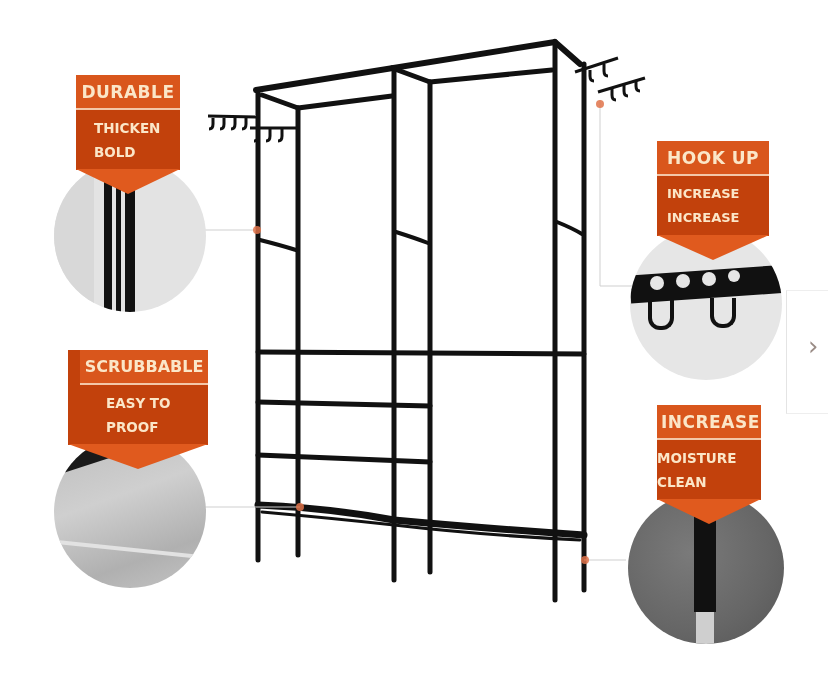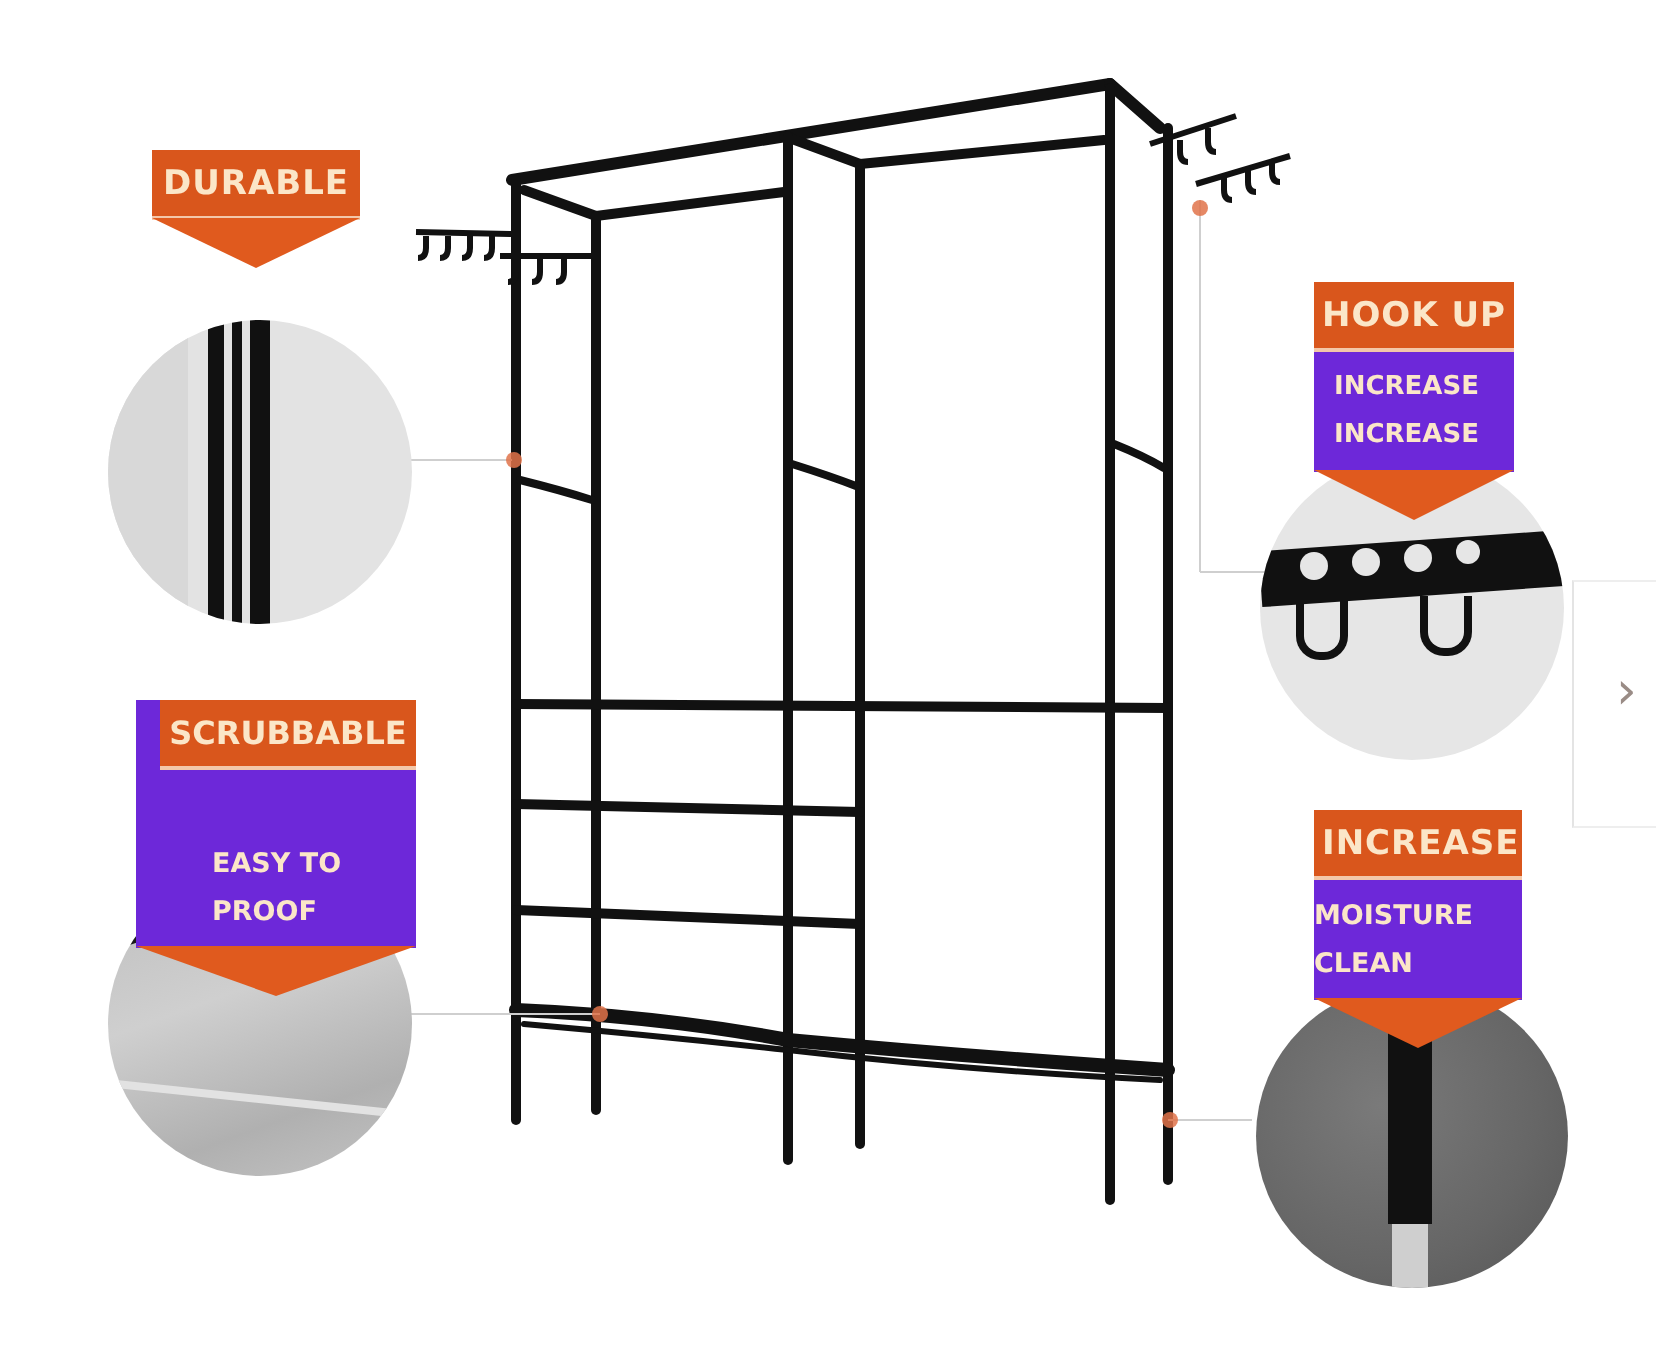--- a/index.html
+++ b/index.html
@@ -2,21 +2,21 @@
 <html><head>
 <meta charset="utf-8">
 <style>
   html, body { margin:0; padding:0; background:#ffffff; }
   body { width:828px; height:678px; position:relative; overflow:hidden; font-family:"Liberation Sans", sans-serif; }
   .stage { position:absolute; left:0; top:0; width:828px; height:678px; }
   svg.rack { position:absolute; left:0; top:0; }
 
   .callout { position:absolute; }
   .badge {
-    position:absolute; background:#6d28d9; color:#fbe6c8;
+    position:absolute; background:#c2410c; color:#fbe6c8;
     text-align:center; font-weight:bold; z-index:3;
   }
   .badge .title {
     font-family:"DejaVu Sans", sans-serif; font-weight:bold;
     font-size:19px; letter-spacing:0.5px;
     padding:6px 4px 5px 4px; border-bottom:2px solid #f3c7a9;
     background:#d9561c; line-height:22px;
   }
   .badge .sub {
     font-family:"DejaVu Sans", sans-serif; font-weight:bold;
@@ -109,52 +109,56 @@
 
   <div class="callout">
     <div class="circle" style="left:54px;top:160px;width:152px;height:152px;background:#e3e3e3;">
       <div style="position:absolute;left:50px;top:0;width:8px;height:160px;background:#111;"></div>
       <div style="position:absolute;left:62px;top:0;width:5px;height:160px;background:#111;"></div>
       <div style="position:absolute;left:71px;top:0;width:10px;height:160px;background:#111;"></div>
       <div style="position:absolute;left:0;top:0;width:40px;height:160px;background:#d8d8d8;"></div>
     </div>
     <div class="badge" style="left:76px;top:75px;width:104px;">
       <div class="title" style="font-size:17px;">DURABLE</div>
+      <div class="sub" style="padding-left:18px;padding-bottom:6px;">
+        <div>THICKEN</div>
+        <div>BOLD</div>
+      </div>
       <div class="point"></div>
     </div>
     <div class="dot" style="left:253px;top:226px;"></div>
   </div>
 
   <div class="callout">
     <div class="circle" style="left:54px;top:436px;width:152px;height:152px;background:linear-gradient(160deg,#bdbdbd 0%,#cfcfcf 40%,#b0b0b0 75%,#c4c4c4 100%);">
       <div style="position:absolute;left:0;top:0;width:70px;height:40px;background:#1a1a1a;transform:skewY(-18deg);transform-origin:0 0;"></div>
       <div style="position:absolute;left:0;top:112px;width:160px;height:4px;background:#e2e2e2;transform:rotate(6deg);"></div>
     </div>
     <div class="badge" style="left:68px;top:350px;width:128px;padding-left:12px;">
       <div class="title" style="font-size:16px;letter-spacing:0;">SCRUBBABLE</div>
-      <div class="sub" style="padding-left:26px;padding-bottom:6px;margin-top:29px;">
+      <div class="sub" style="padding-left:26px;padding-bottom:6px;">
         <div>EASY TO</div>
         <div>PROOF</div>
       </div>
       <div class="point"></div>
     </div>
     <div class="dot" style="left:296px;top:503px;"></div>
   </div>
 
   <div class="callout">
     <div class="circle" style="left:630px;top:228px;width:152px;height:152px;background:#e6e6e6;">
       <div style="position:absolute;left:0;top:42px;width:160px;height:28px;background:#111;transform:rotate(-4deg);"></div>
       <div style="position:absolute;left:20px;top:48px;width:14px;height:14px;border-radius:50%;background:#e6e6e6;"></div>
       <div style="position:absolute;left:46px;top:46px;width:14px;height:14px;border-radius:50%;background:#e6e6e6;"></div>
       <div style="position:absolute;left:72px;top:44px;width:14px;height:14px;border-radius:50%;background:#e6e6e6;"></div>
       <div style="position:absolute;left:98px;top:42px;width:12px;height:12px;border-radius:50%;background:#e6e6e6;"></div>
       <div style="position:absolute;left:18px;top:72px;width:18px;height:26px;border:4px solid #111;border-top:none;border-radius:0 0 12px 12px;"></div>
       <div style="position:absolute;left:80px;top:70px;width:18px;height:26px;border:4px solid #111;border-top:none;border-radius:0 0 12px 12px;"></div>
     </div>
-    <div class="badge" style="left:657px;top:141px;width:100px;">
+    <div class="badge" style="left:657px;top:141px;width:112px;">
       <div class="title" style="font-size:17px;">HOOK UP</div>
       <div class="sub" style="padding-left:10px;padding-bottom:6px;font-size:13px;">
         <div>INCREASE</div>
         <div>INCREASE</div>
       </div>
       <div class="point"></div>
     </div>
     <div class="dot" style="left:596px;top:100px;"></div>
   </div>
 

